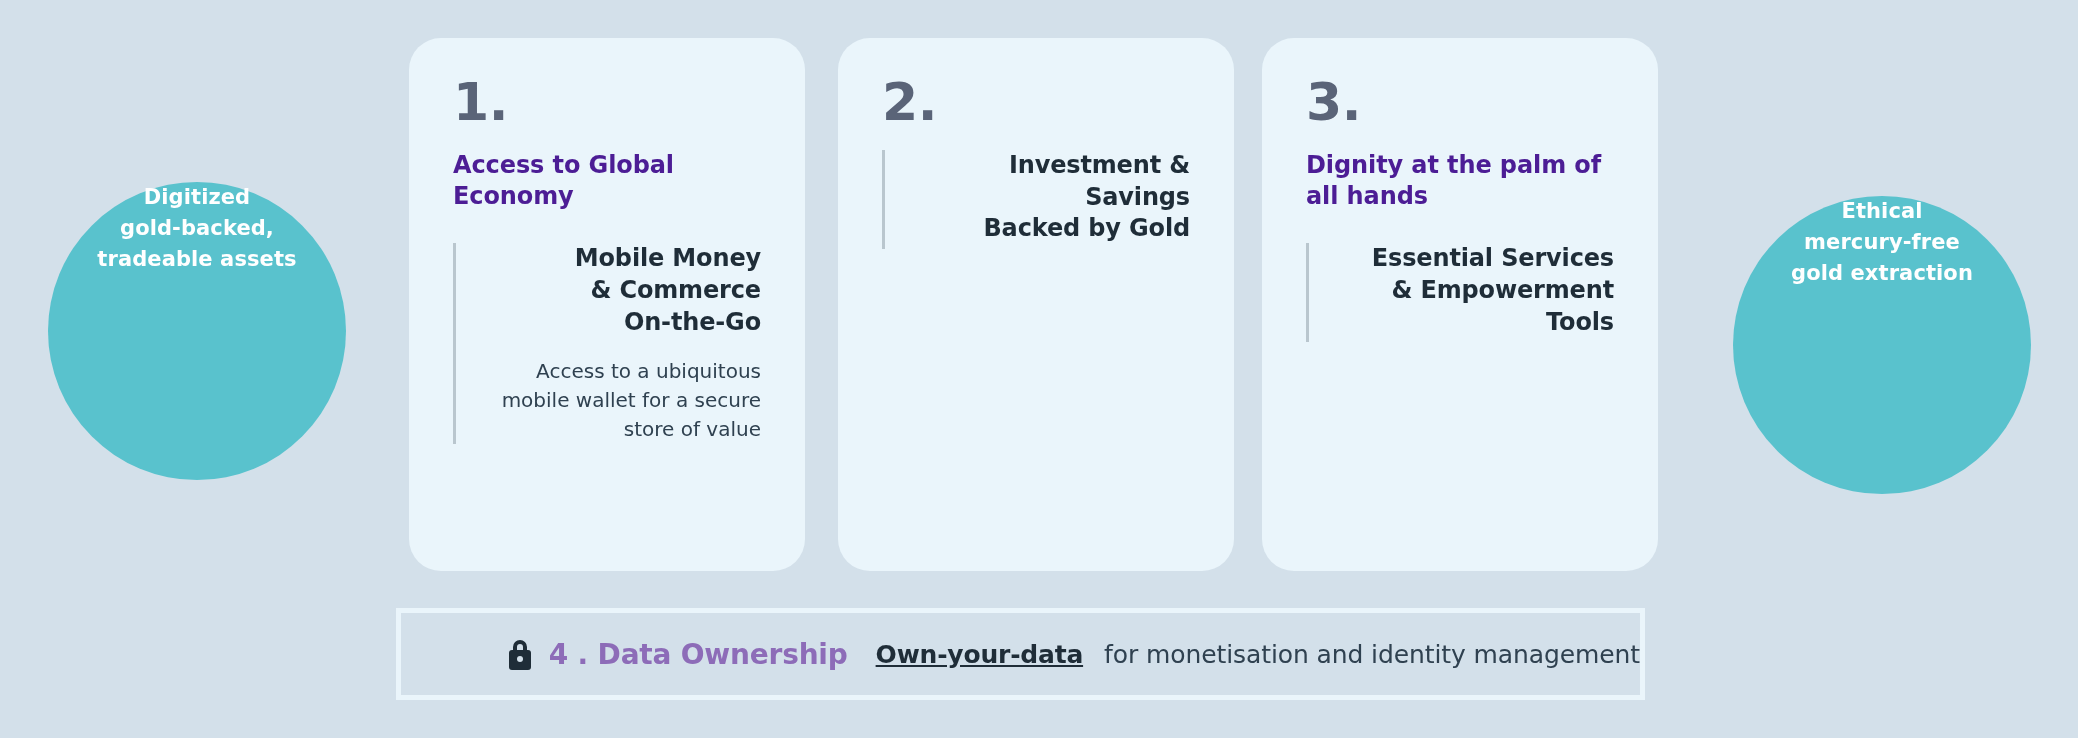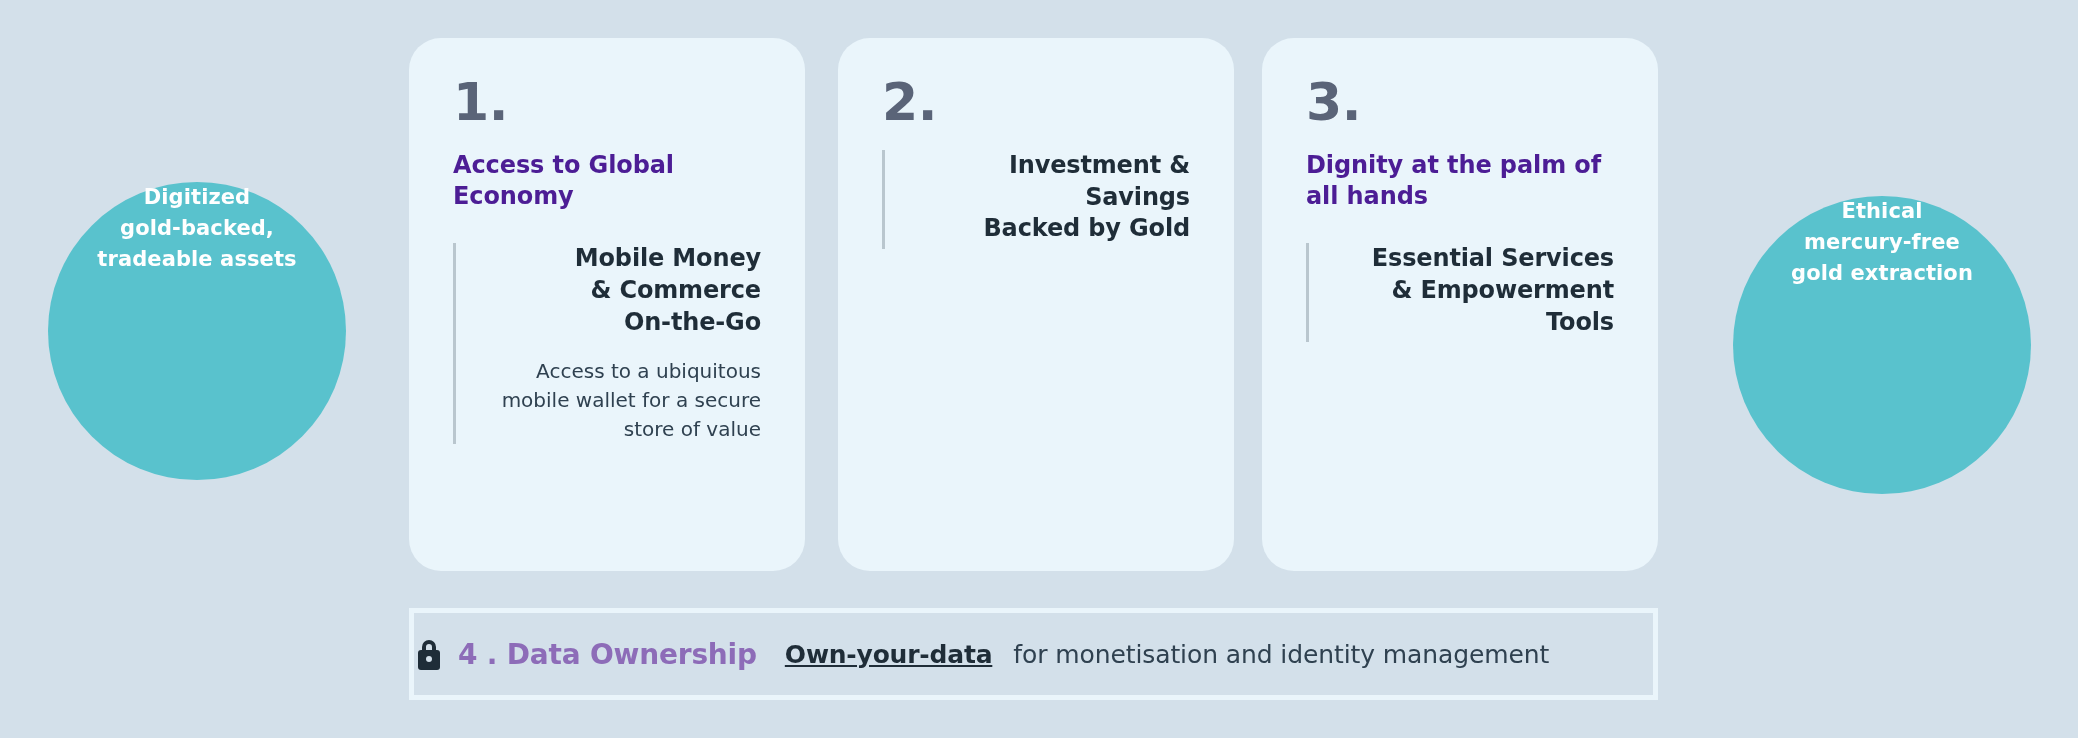--- a/index.html
+++ b/index.html
@@ -106,30 +106,30 @@
   }
   
   #card-2 .card-body, #card-3 .card-body { padding-bottom: 4px; }
   #card-1 .card-desc { margin-top: 19px; }
   #card-2 .card-desc { margin-top: 34px; }
   #card-3 .card-desc { margin-top: 34px; }
 
   
   #bottom-bar {
     position: absolute;
-    left: 409px;
+    left: 396px;
     top: 608px;
     width: 1249px;
     height: 92px;
     box-sizing: border-box;
     border: 5px solid #eaf5fb;
     background: transparent;
     display: flex;
     align-items: center;
-    justify-content: flex-start;
+    justify-content: flex-end;
   }
   .bar-inner {
     display: flex;
     align-items: center;
     gap: 14px;
   }
   .lock-icon {
     display: block;
     width: 30px;
     height: 34px;

